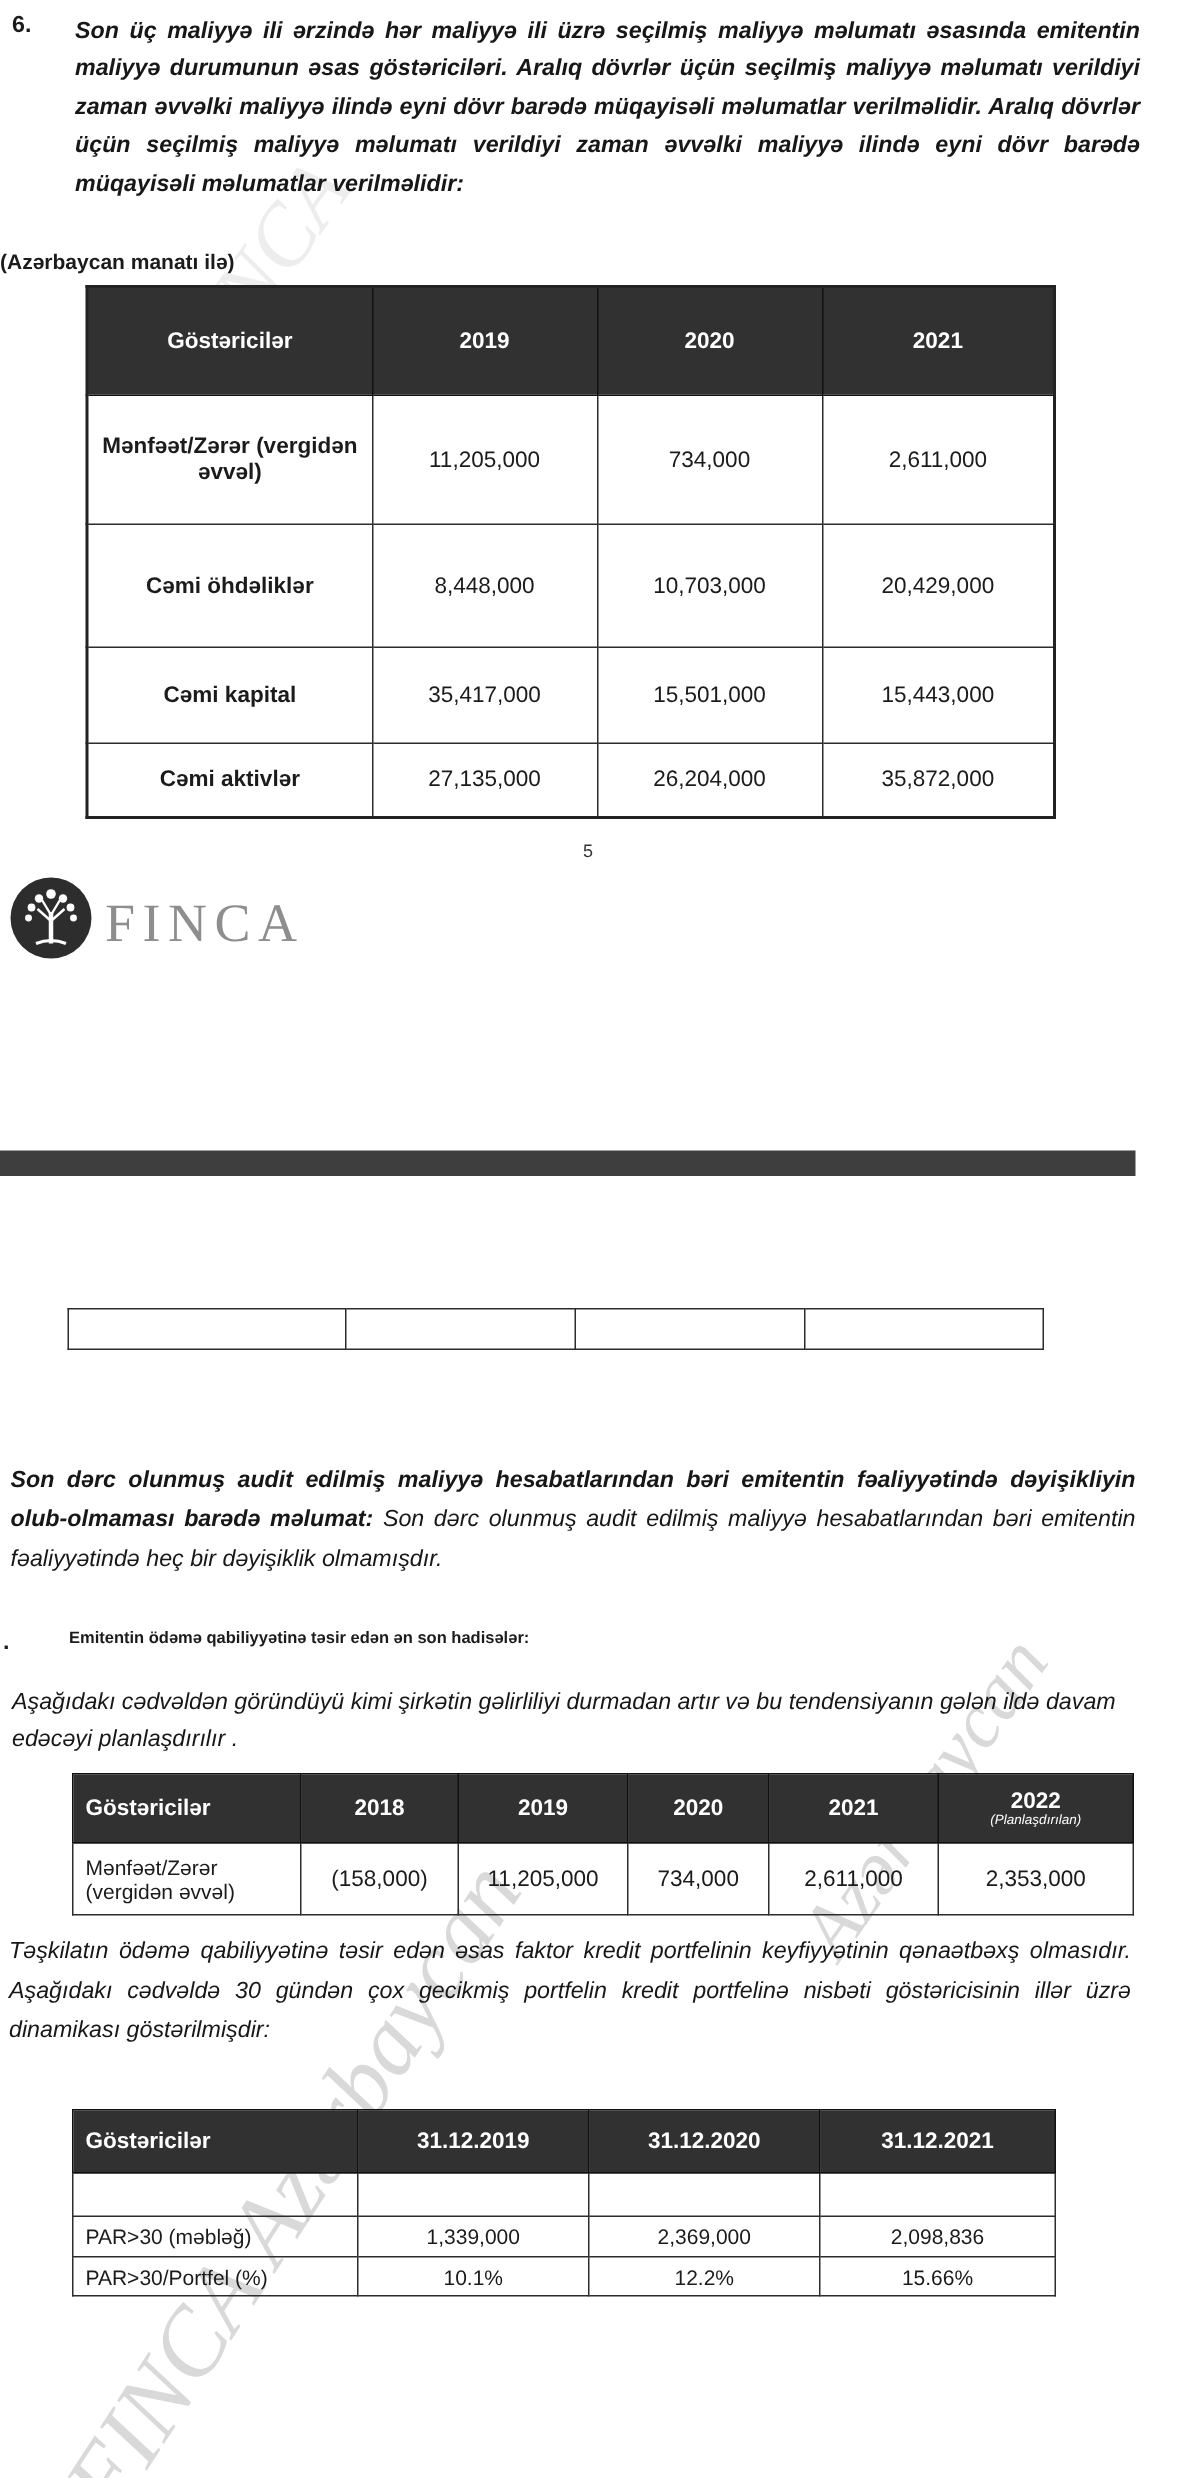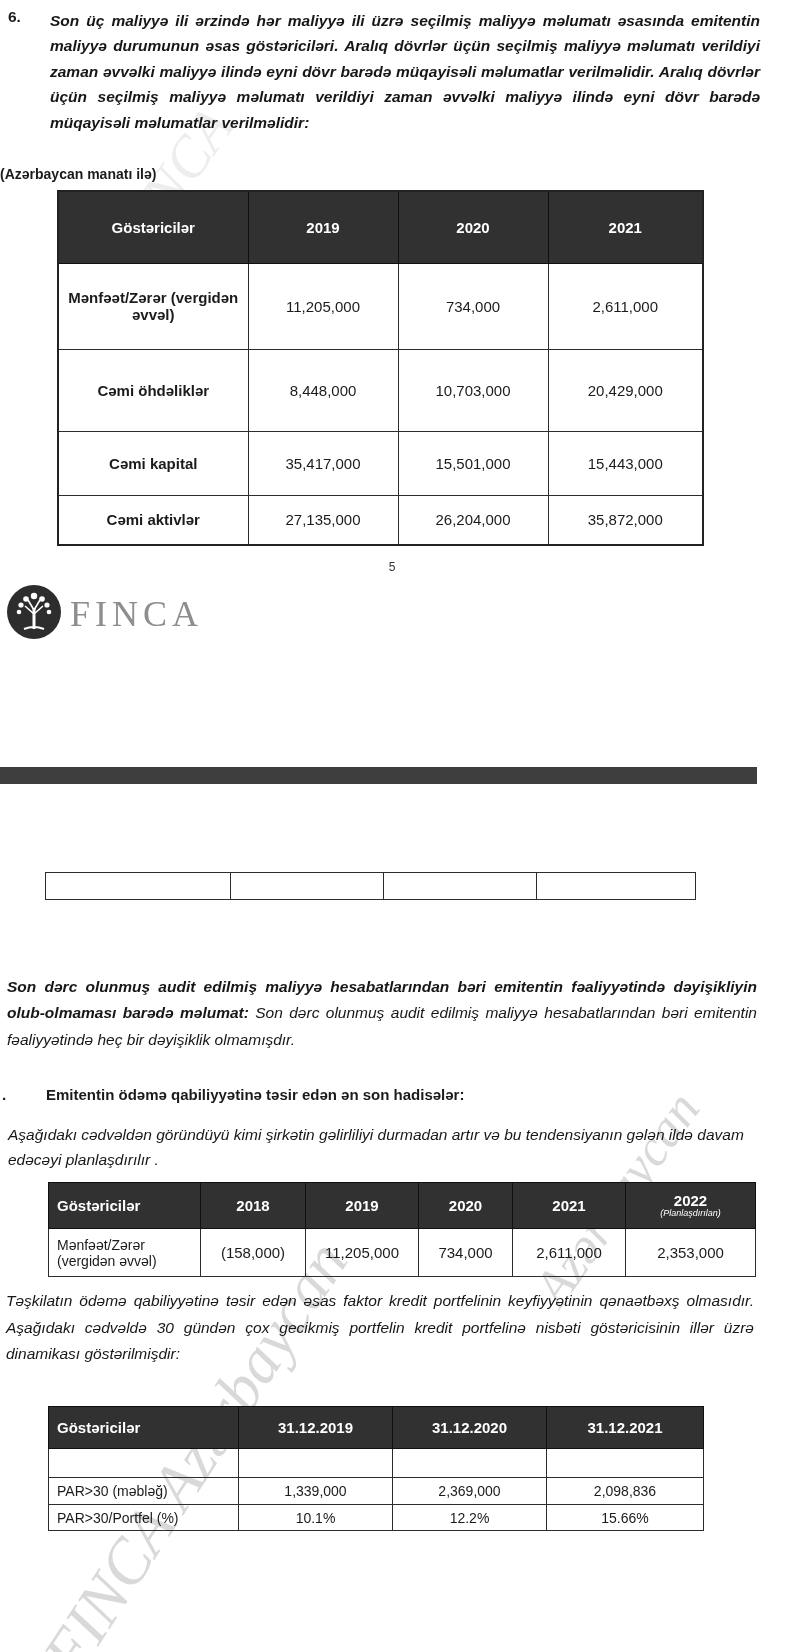--- a/index.html
+++ b/index.html
@@ -46,21 +46,21 @@
 
   .tbl2 { left:45px; top:872px; width:650px; }
   .tbl2 tbody tr:nth-child(1) { height:27px; }
   .tbl2 tbody tr:nth-child(2) { height:58px; }
 
   .audit { top:974px; left:7px; width:750px; line-height:1.70; }
   .audit .b { font-weight:700; }
 
   .sec7-head { top:1086px; left:0; width:760px; display:flex; }
   .sec7-head .num7 { flex:0 0 46px; padding-left:2px; font-weight:700; font-size:15.5px; }
-  .sec7-head .h7 { font-weight:700; font-size:15px; }
+  .sec7-head .h7 { font-weight:700; font-size:11px; }
 
   .intro { top:1122px; left:8px; width:742px; text-align:left; font-weight:400; }
 
   .tbl3 { left:48px; top:1182px; width:707px; }
   .tbl3 thead tr { height:46px; }
   .tbl3 tbody tr { height:48px; }
   .tbl3 thead th.hl { text-align:left; padding-left:8px; }
   .tbl3 .lbl { font-weight:400; text-align:left; padding-left:8px; font-size:14px; }
   .small-note { font-size:9px; font-weight:400; line-height:1.1;font-style:italic; }
 

